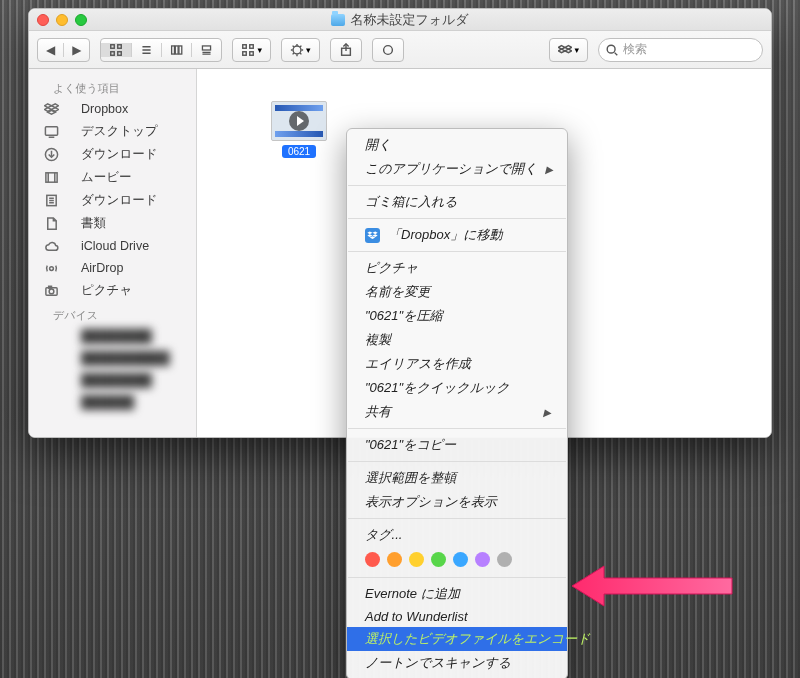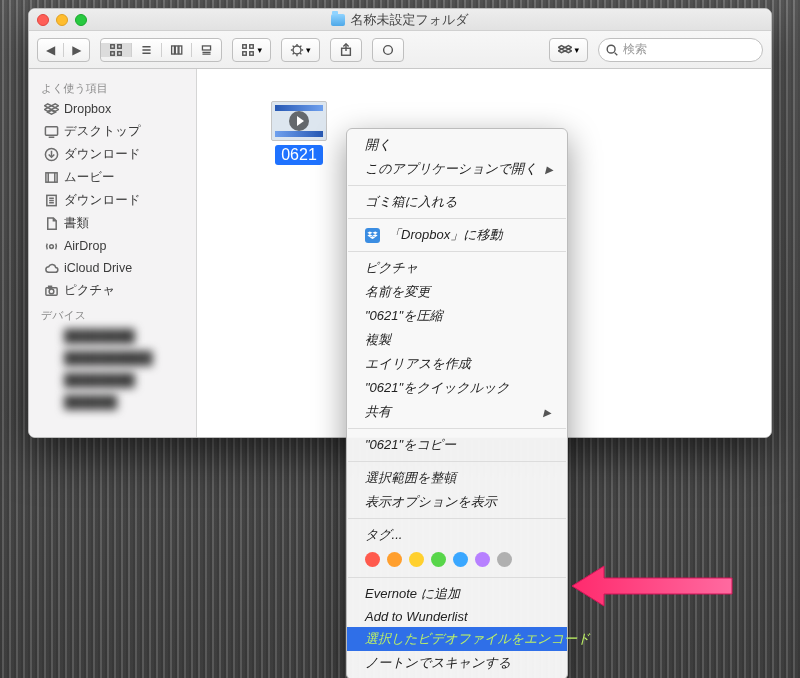--- a/index.html
+++ b/index.html
@@ -31,34 +31,34 @@
   .seg .cell, .tbtn { padding: 0 8px; display:flex; align-items:center; justify-content:center; }
   .seg .cell + .cell { border-left: 1px solid #cfcfcf; }
   .arrow { font-size: 13px; color: #5d5d5d; }
   .view .cell { width: 30px; }
   .view .cell.active { background:#dcdcdc; }
   .spacer { flex: 1; }
   .search { width: 165px; height: 24px; border:1px solid #c0c0c0; border-radius: 12px; background:#fff; display:flex; align-items:center; padding:0 6px; gap:4px; color:#999; font-size:12px; }
   .search svg { width:12px; height:12px; stroke:#999; fill:none; }
   .body { flex:1; display:flex; min-height:0; }
   .sidebar { width: 168px; background:#f4f3f4; border-right:1px solid #d5d5d5; padding: 6px 0; font-size:12.5px; color:#3b3b3b; overflow:hidden; }
-  .side-head { font-size:11px; color:#8a8a8a; padding: 6px 12px 2px; }
-  .side-item { display:flex; align-items:center; gap:5px; padding:3px 12px 3px 14px; }
+  .side-head { font-size:11px; color:#8a8a8a; padding: 6px 24px 2px; }
+  .side-item { display:flex; align-items:center; gap:22px; padding:3px 12px 3px 14px; }
   .side-item .ic { width:16px; height:16px; display:flex; align-items:center; justify-content:center; color:#6d6d6d; }
   .side-item .ic svg { width:15px; height:15px; stroke:#6d6d6d; fill:none; stroke-width:1.6; }
   .blur { filter: blur(4px); }
   .main { flex:1; background:#fff; position:relative; }
   .file { position:absolute; left:68px; top:32px; width:68px; text-align:center; }
   .thumb { width:56px; height:40px; margin:0 auto; background:#dde6ef; border:1px solid #c5c5c5; border-radius:2px; position:relative; overflow:hidden; }
   .thumb .bar { position:absolute; left:3px; right:3px; height:6px; }
   .thumb .bar.t { top:3px; background:linear-gradient(90deg,#2758b3,#6fa0ee);}
   .thumb .bar.b { bottom:3px; background:linear-gradient(90deg,#6fa0ee,#2758b3);}
   .thumb .play { position:absolute; left:50%; top:50%; width:20px; height:20px; margin:-10px 0 0 -10px; border-radius:50%; background:rgba(0,0,0,.55); display:flex; align-items:center; justify-content:center;}
   .thumb .play::after { content:""; border-left:7px solid #fff; border-top:5px solid transparent; border-bottom:5px solid transparent; margin-left:2px;}
-  .file-label { margin-top:4px; display:inline-block; background:#1f72ff; color:#fff; padding:1px 6px; border-radius:3px; font-size:16px;}
+  .file-label { margin-top:4px; display:inline-block; background:#1f72ff; color:#fff; padding:1px 6px; border-radius:3px; font-size:10px;}
   
   .menu { position:absolute; left:346px; top:128px; width:222px; background:rgba(248,248,248,.97); border:1px solid #bcbcbc; border-radius:6px; box-shadow:0 10px 32px rgba(0,0,0,.4); padding:4px 0; font-size:13px; color:#222; }
   .mi { padding:3px 16px 3px 18px; display:flex; align-items:center; gap:8px; white-space:nowrap; position:relative;font-style:italic; }
   .mi .arr { margin-left:auto; font-size:10px; color:#555; }
   .mi.hl { background:#2f6fe8; color:#bef264; }
   .sep { height:1px; background:#dcdcdc; margin:4px 1px; }
   .mi .dbx { width:15px; height:15px; display:flex; align-items:center; justify-content:center; background:#3b8de2; border-radius:3px; }
   .mi .dbx svg { width:11px; height:11px; fill:#fff; }
   .tags { display:flex; gap:7px; padding:5px 16px 6px 18px; }
   .tags .t { width:15px; height:15px; border-radius:50%; }
@@ -235,34 +235,34 @@
             <svg viewBox="0 0 16 16">
               <path d="M4 2h6l3 3v9H4z"></path>
               <polyline points="10,2 10,5 13,5"></polyline>
             </svg>
           </span>
         <span>書類</span>
       </div>
       <div class="side-item">
         <span class="ic">
             <svg viewBox="0 0 16 16">
+              <path d="M5 12a3 3 0 0 1 0-6 4 4 0 0 1 7.5 1A2.5 2.5 0 0 1 12 12z"></path>
+            </svg>
+          </span>
+        <span>iCloud Drive</span>
+      </div>
+      <div class="side-item">
+        <span class="ic">
+            <svg viewBox="0 0 16 16">
               <circle cx="8" cy="8" r="2"></circle>
               <path d="M3.5 11a6 6 0 0 1 0-6"></path>
               <path d="M12.5 5a6 6 0 0 1 0 6"></path>
             </svg>
           </span>
         <span>AirDrop</span>
-      </div>
-      <div class="side-item">
-        <span class="ic">
-            <svg viewBox="0 0 16 16">
-              <path d="M5 12a3 3 0 0 1 0-6 4 4 0 0 1 7.5 1A2.5 2.5 0 0 1 12 12z"></path>
-            </svg>
-          </span>
-        <span>iCloud Drive</span>
       </div>
       <div class="side-item">
         <span class="ic">
             <svg viewBox="0 0 16 16">
               <rect x="2" y="5" width="12" height="8" rx="1"></rect>
               <circle cx="8" cy="9" r="2.5"></circle>
               <rect x="5" y="3.5" width="3" height="2"></rect>
             </svg>
           </span>
         <span>ピクチャ</span>

